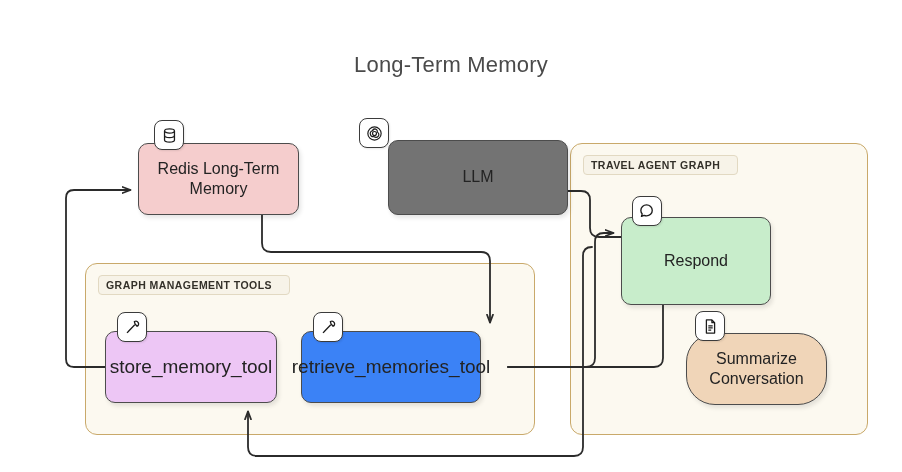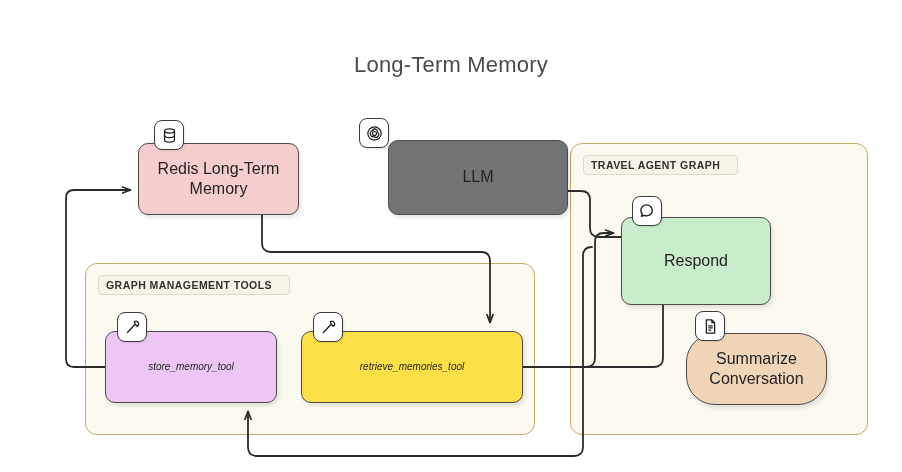--- a/index.html
+++ b/index.html
@@ -61,22 +61,21 @@
     align-items: center;
     justify-content: center;
     text-align: center;
     font-size: 16px;
     color: #232323;
     line-height: 1.28;
     box-shadow: 2px 3px 4px rgba(0,0,0,0.10);
     padding: 4px 8px;
   }
   .node.mono {
-    font-size: 10px;
-    font-style: italic;
+    font-size: 19px;
   }
   .badge {
     position: absolute;
     width: 30px;
     height: 30px;
     background: #ffffff;
     border: 1.6px solid #3b3b3b;
     border-radius: 8px;
     display: flex;
     align-items: center;
@@ -173,21 +172,21 @@
   <div class="node mono" style="left:105px; top:331px; width:172px; height:72px; background:#edc6f5;">
     <span>store_memory_tool</span>
   </div>
   <div class="badge" style="left:117px; top:312px;">
     <svg width="17" height="17" viewBox="0 0 24 24" fill="none" stroke="#1c1c1c" stroke-width="1.8" stroke-linejoin="round">
       <path d="M14.6,3.6 C16.6,2.6 19,3.3 20.1,5.1 C21.2,7 20.5,9.3 18.5,10.3 L15.6,7.1 Z"></path>
       <path d="M15.2,8.2 L5.4,18.4 M4.2,19.6 L6.6,17.2"></path>
     </svg>
   </div>
 
-  <div class="node mono" style="left:301px; top:331px; width:222px; height:72px; background:#fde047;">
+  <div class="node mono" style="left:301px; top:331px; width:180px; height:72px; background:#3b82f6;">
     <span>retrieve_memories_tool</span>
   </div>
   <div class="badge" style="left:313px; top:312px;">
     <svg width="17" height="17" viewBox="0 0 24 24" fill="none" stroke="#1c1c1c" stroke-width="1.8" stroke-linejoin="round">
       <path d="M14.6,3.6 C16.6,2.6 19,3.3 20.1,5.1 C21.2,7 20.5,9.3 18.5,10.3 L15.6,7.1 Z"></path>
       <path d="M15.2,8.2 L5.4,18.4 M4.2,19.6 L6.6,17.2"></path>
     </svg>
   </div>
 
 </div>

